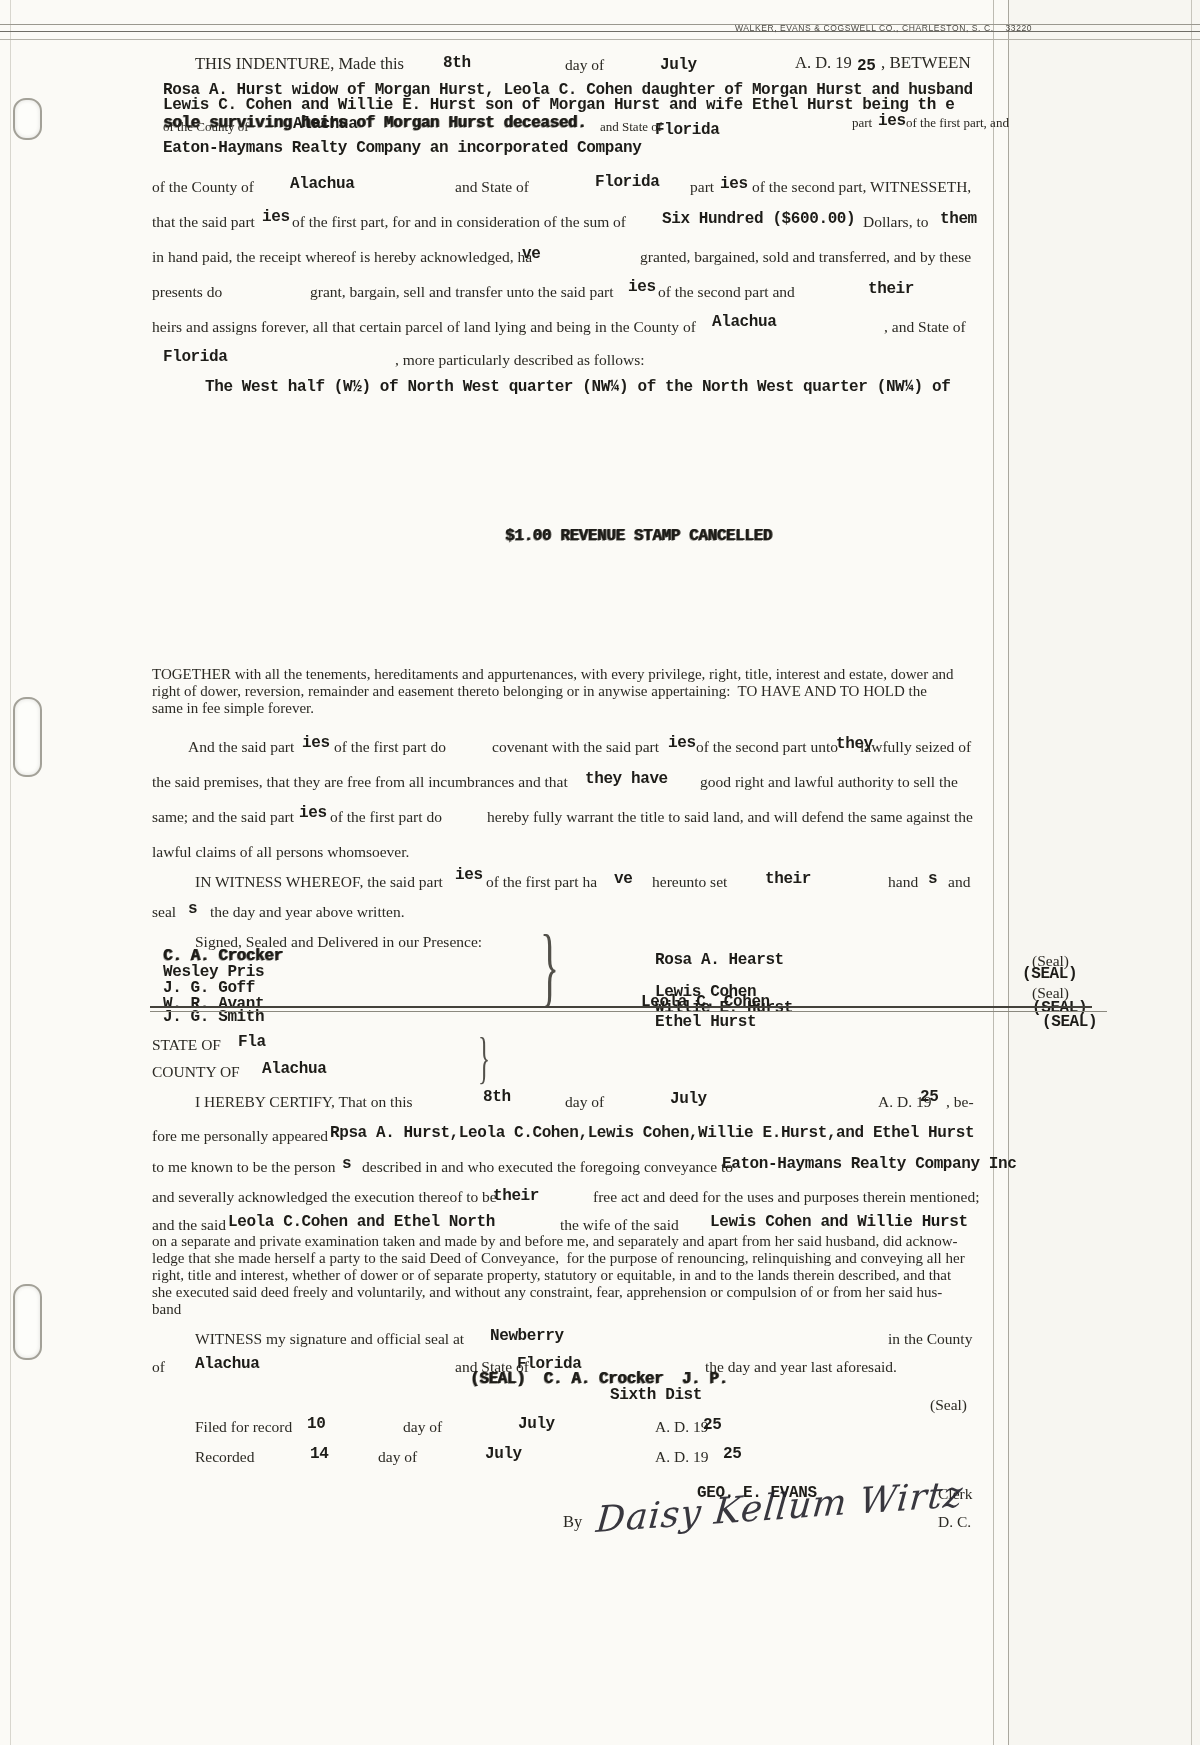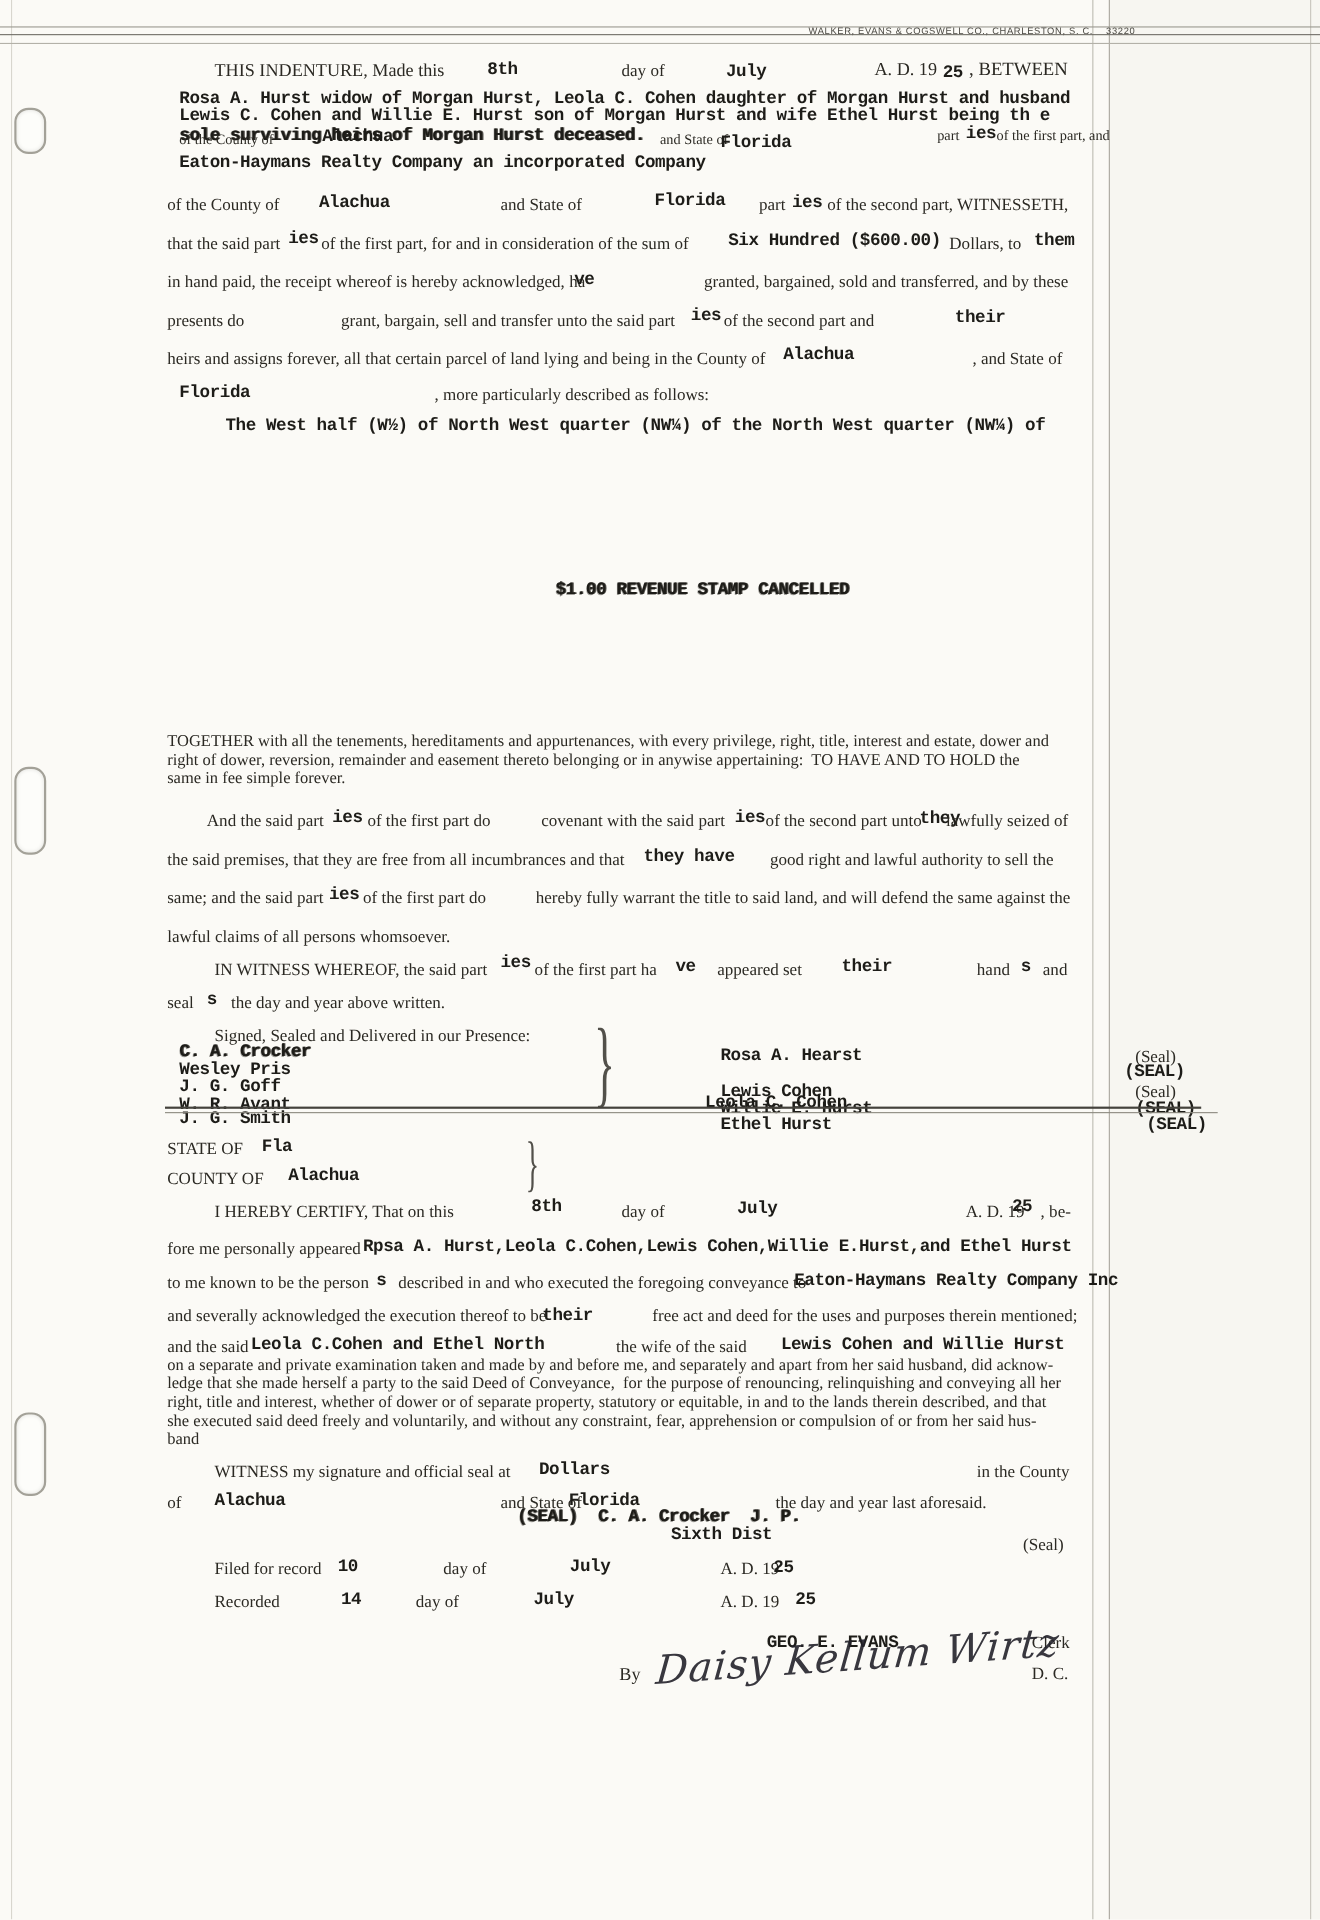--- a/index.html
+++ b/index.html
@@ -116,21 +116,21 @@
   <span class="ty" style="left:299px;top:805px;">ies</span>
   <span class="pr" style="left:330px;top:808px;">of the first part do</span>
   <span class="pr" style="left:487px;top:808px;text-align:right;">hereby fully warrant the title to said land, and will defend the same against the</span>
 
   <span class="pr" style="left:152px;top:843px;">lawful claims of all persons whomsoever.</span>
 
   <span class="pr" style="left:195px;top:873px;">IN WITNESS WHEREOF, the said part</span>
   <span class="ty" style="left:455px;top:867px;">ies</span>
   <span class="pr" style="left:486px;top:873px;">of the first part ha</span>
   <span class="ty" style="left:614px;top:871px;">ve</span>
-  <span class="pr" style="left:652px;top:873px;">appeared set</span>
+  <span class="pr" style="left:652px;top:873px;">hereunto set</span>
   <span class="ty" style="left:765px;top:871px;">their</span>
   <span class="pr" style="left:888px;top:873px;">hand</span>
   <span class="ty" style="left:928px;top:871px;">s</span>
   <span class="pr" style="left:948px;top:873px;">and</span>
 
   <span class="pr" style="left:152px;top:903px;">seal</span>
   <span class="ty" style="left:188px;top:901px;">s</span>
   <span class="pr" style="left:210px;top:903px;">the day and year above written.</span>
 
   <span class="pr" style="left:195px;top:933px;">Signed, Sealed and Delivered in our Presence:</span>
@@ -188,21 +188,21 @@
   <span class="pr" style="left:560px;top:1216px;">the wife of the said</span>
   <span class="ty" style="left:710px;top:1214px;">Lewis Cohen and Willie Hurst</span>
 
   <span class="pr sm" style="left:152px;top:1233px;">on a separate and private examination taken and made by and before me, and separately and apart from her said husband, did acknow-</span>
   <span class="pr sm" style="left:152px;top:1250px;">ledge that she made herself a party to the said Deed of Conveyance,  for the purpose of renouncing, relinquishing and conveying all her</span>
   <span class="pr sm" style="left:152px;top:1267px;">right, title and interest, whether of dower or of separate property, statutory or equitable, in and to the lands therein described, and that</span>
   <span class="pr sm" style="left:152px;top:1284px;">she executed said deed freely and voluntarily, and without any constraint, fear, apprehension or compulsion of or from her said hus-</span>
   <span class="pr sm" style="left:152px;top:1301px;">band</span>
 
   <span class="pr" style="left:195px;top:1330px;">WITNESS my signature and official seal at</span>
-  <span class="ty" style="left:490px;top:1328px;">Dollars</span>
+  <span class="ty" style="left:490px;top:1328px;">Newberry</span>
   <span class="pr" style="left:888px;top:1330px;">in the County</span>
 
   <span class="pr" style="left:152px;top:1358px;">of</span>
   <span class="ty" style="left:195px;top:1356px;">Alachua</span>
   <span class="pr" style="left:455px;top:1358px;">and State of</span>
   <span class="ty" style="left:517px;top:1356px;">Florida</span>
   <span class="pr" style="left:705px;top:1358px;">the day and year last aforesaid.</span>
 
   <span class="ty ov" style="left:470px;top:1371px;">(SEAL)  C. A. Crocker  J. P.</span>
   <span class="ty" style="left:610px;top:1387px;">Sixth Dist</span>

